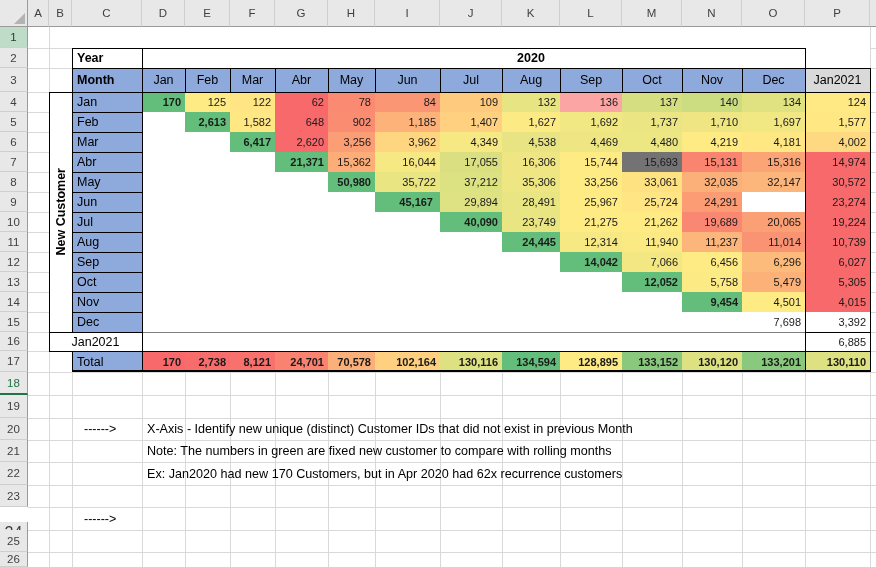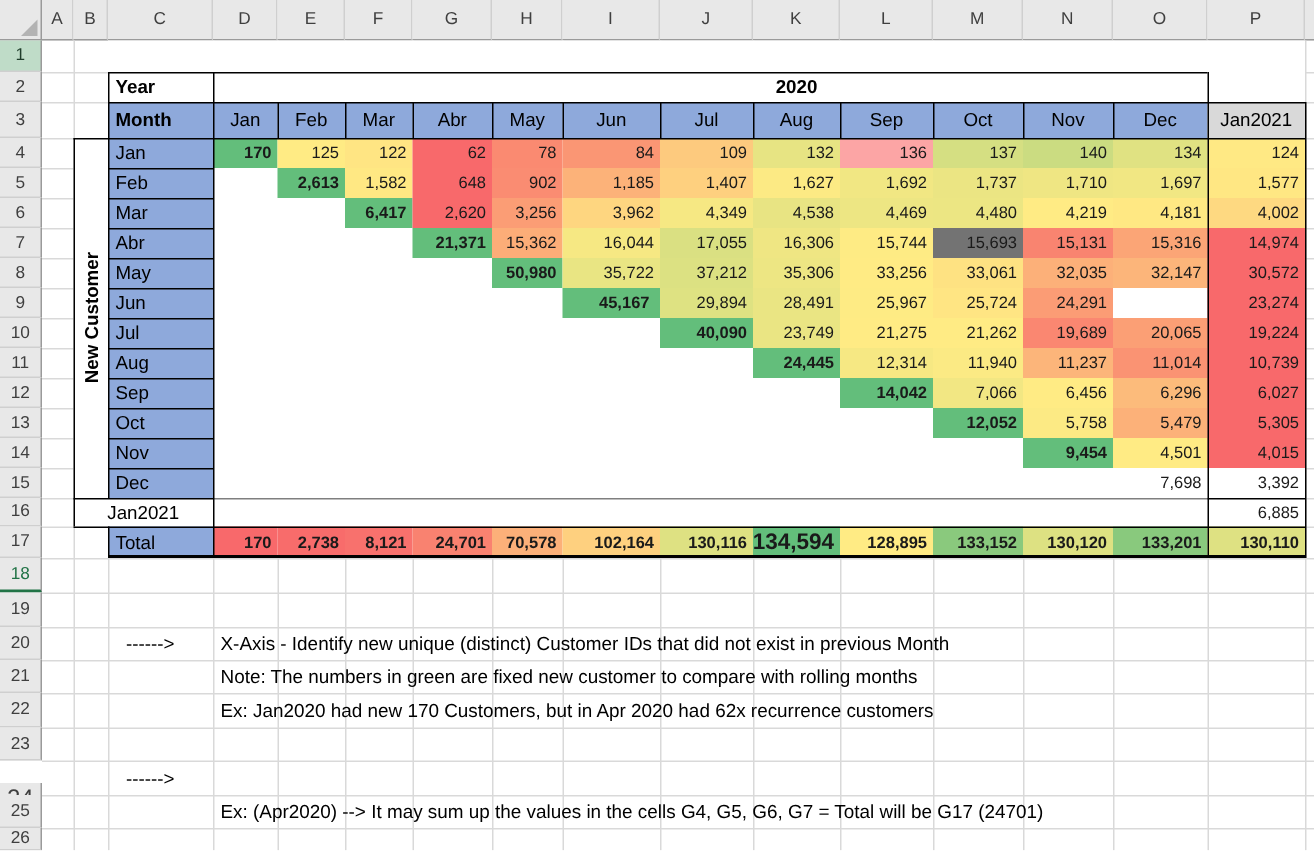--- a/index.html
+++ b/index.html
@@ -229,21 +229,21 @@
     <div style="position: absolute; left: 49px; top: 332px; width: 93px; height: 19px; display: flex; align-items: center; justify-content: center; font-size: 12.5px; color: rgb(0, 0, 0);">Jan2021</div>
     <div style="position: absolute; left: 805px; top: 332px; width: 65px; height: 19px; display: flex; align-items: center; justify-content: flex-end; padding-right: 4px; font-size: 11px; color: rgb(26, 26, 26); background: rgb(255, 255, 255);">6,885</div>
     <div style="position: absolute; left: 72px; top: 351px; width: 70px; height: 21px; display: flex; align-items: center; justify-content: flex-start; padding-left: 5px; font-size: 12.5px; color: rgb(0, 0, 0); background: rgb(142, 169, 219);">Total</div>
     <div style="position: absolute; left: 142px; top: 351px; width: 43px; height: 21px; display: flex; align-items: center; justify-content: flex-end; padding-right: 4px; font-size: 11px; color: rgb(26, 26, 26); font-weight: 700; background: rgb(248, 105, 107);">170</div>
     <div style="position: absolute; left: 185px; top: 351px; width: 45px; height: 21px; display: flex; align-items: center; justify-content: flex-end; padding-right: 4px; font-size: 11px; color: rgb(26, 26, 26); font-weight: 700; background: rgb(248, 108, 107);">2,738</div>
     <div style="position: absolute; left: 230px; top: 351px; width: 45px; height: 21px; display: flex; align-items: center; justify-content: flex-end; padding-right: 4px; font-size: 11px; color: rgb(26, 26, 26); font-weight: 700; background: rgb(248, 113, 109);">8,121</div>
     <div style="position: absolute; left: 275px; top: 351px; width: 53px; height: 21px; display: flex; align-items: center; justify-content: flex-end; padding-right: 4px; font-size: 11px; color: rgb(26, 26, 26); font-weight: 700; background: rgb(249, 130, 112);">24,701</div>
     <div style="position: absolute; left: 328px; top: 351px; width: 47px; height: 21px; display: flex; align-items: center; justify-content: flex-end; padding-right: 4px; font-size: 11px; color: rgb(26, 26, 26); font-weight: 700; background: rgb(252, 176, 121);">70,578</div>
     <div style="position: absolute; left: 375px; top: 351px; width: 65px; height: 21px; display: flex; align-items: center; justify-content: flex-end; padding-right: 4px; font-size: 11px; color: rgb(26, 26, 26); font-weight: 700; background: rgb(254, 208, 127);">102,164</div>
     <div style="position: absolute; left: 440px; top: 351px; width: 62px; height: 21px; display: flex; align-items: center; justify-content: flex-end; padding-right: 4px; font-size: 11px; color: rgb(26, 26, 26); font-weight: 700; background: rgb(222, 225, 130);">130,116</div>
-    <div style="position: absolute; left: 502px; top: 351px; width: 58px; height: 21px; display: flex; align-items: center; justify-content: flex-end; padding-right: 4px; font-size: 15px; color: rgb(26, 26, 26); font-weight: 700; background: rgb(99, 190, 123);">134,594</div>
+    <div style="position: absolute; left: 502px; top: 351px; width: 58px; height: 21px; display: flex; align-items: center; justify-content: flex-end; padding-right: 4px; font-size: 11px; color: rgb(26, 26, 26); font-weight: 700; background: rgb(99, 190, 123);">134,594</div>
     <div style="position: absolute; left: 560px; top: 351px; width: 62px; height: 21px; display: flex; align-items: center; justify-content: flex-end; padding-right: 4px; font-size: 11px; color: rgb(26, 26, 26); font-weight: 700; background: rgb(255, 235, 132);">128,895</div>
     <div style="position: absolute; left: 622px; top: 351px; width: 60px; height: 21px; display: flex; align-items: center; justify-content: flex-end; padding-right: 4px; font-size: 11px; color: rgb(26, 26, 26); font-weight: 700; background: rgb(138, 201, 125);">133,152</div>
     <div style="position: absolute; left: 682px; top: 351px; width: 60px; height: 21px; display: flex; align-items: center; justify-content: flex-end; padding-right: 4px; font-size: 11px; color: rgb(26, 26, 26); font-weight: 700; background: rgb(221, 225, 130);">130,120</div>
     <div style="position: absolute; left: 742px; top: 351px; width: 63px; height: 21px; display: flex; align-items: center; justify-content: flex-end; padding-right: 4px; font-size: 11px; color: rgb(26, 26, 26); font-weight: 700; background: rgb(137, 201, 125);">133,201</div>
     <div style="position: absolute; left: 805px; top: 351px; width: 65px; height: 21px; display: flex; align-items: center; justify-content: flex-end; padding-right: 4px; font-size: 11px; color: rgb(26, 26, 26); font-weight: 700; background: rgb(222, 225, 130);">130,110</div>
     <div style="position: absolute; left: 72px; top: 48px; width: 733px; height: 1px; background: rgb(0, 0, 0);"></div>
     <div style="position: absolute; left: 72px; top: 68px; width: 798px; height: 1px; background: rgb(0, 0, 0);"></div>
     <div style="position: absolute; left: 49px; top: 92px; width: 821px; height: 1px; background: rgb(0, 0, 0);"></div>
     <div style="position: absolute; left: 72px; top: 112px; width: 70px; height: 1px; background: rgb(0, 0, 0);"></div>
     <div style="position: absolute; left: 72px; top: 132px; width: 70px; height: 1px; background: rgb(0, 0, 0);"></div>
@@ -276,14 +276,13 @@
     <div style="position: absolute; left: 502px; top: 68px; width: 1px; height: 24px; background: rgb(0, 0, 0);"></div>
     <div style="position: absolute; left: 560px; top: 68px; width: 1px; height: 24px; background: rgb(0, 0, 0);"></div>
     <div style="position: absolute; left: 622px; top: 68px; width: 1px; height: 24px; background: rgb(0, 0, 0);"></div>
     <div style="position: absolute; left: 682px; top: 68px; width: 1px; height: 24px; background: rgb(0, 0, 0);"></div>
     <div style="position: absolute; left: 742px; top: 68px; width: 1px; height: 24px; background: rgb(0, 0, 0);"></div>
     <div style="position: absolute; left: 72px; top: 418px; width: 70px; height: 22px; display: flex; align-items: center; padding-left: 12px; font-size: 12.5px; color: rgb(0, 0, 0); white-space: nowrap;">------&gt;</div>
     <div style="position: absolute; left: 147px; top: 418px; width: 725px; height: 22px; display: flex; align-items: center; font-size: 12.6px; color: rgb(0, 0, 0); white-space: nowrap; overflow: hidden;">X-Axis - Identify new unique (distinct) Customer IDs that did not exist in previous Month</div>
     <div style="position: absolute; left: 147px; top: 440px; width: 725px; height: 22px; display: flex; align-items: center; font-size: 12.6px; color: rgb(0, 0, 0); white-space: nowrap; overflow: hidden;">Note: The numbers in green are fixed new customer to compare with rolling months</div>
     <div style="position: absolute; left: 147px; top: 462px; width: 725px; height: 23px; display: flex; align-items: center; font-size: 12.6px; color: rgb(0, 0, 0); white-space: nowrap; overflow: hidden;">Ex: Jan2020 had new 170 Customers, but in Apr 2020 had 62x recurrence customers</div>
     <div style="position: absolute; left: 72px; top: 507px; width: 70px; height: 23px; display: flex; align-items: center; padding-left: 12px; font-size: 12.5px; color: rgb(0, 0, 0); white-space: nowrap;">------&gt;</div>
-    <div style="position: absolute; left: 147px; top: 530px; width: 725px; height: 22px; display: flex; align-items: center; font-size: 12.6px; color: rgb(0, 0, 0); white-space: nowrap; overflow: hidden;">Ex:  (Apr2020) --&gt; It may sum up the values in the cells G4, G5, G6, G7 =  Total  will be G17 (24701)</div>
   </div>
 
 </body></html>

